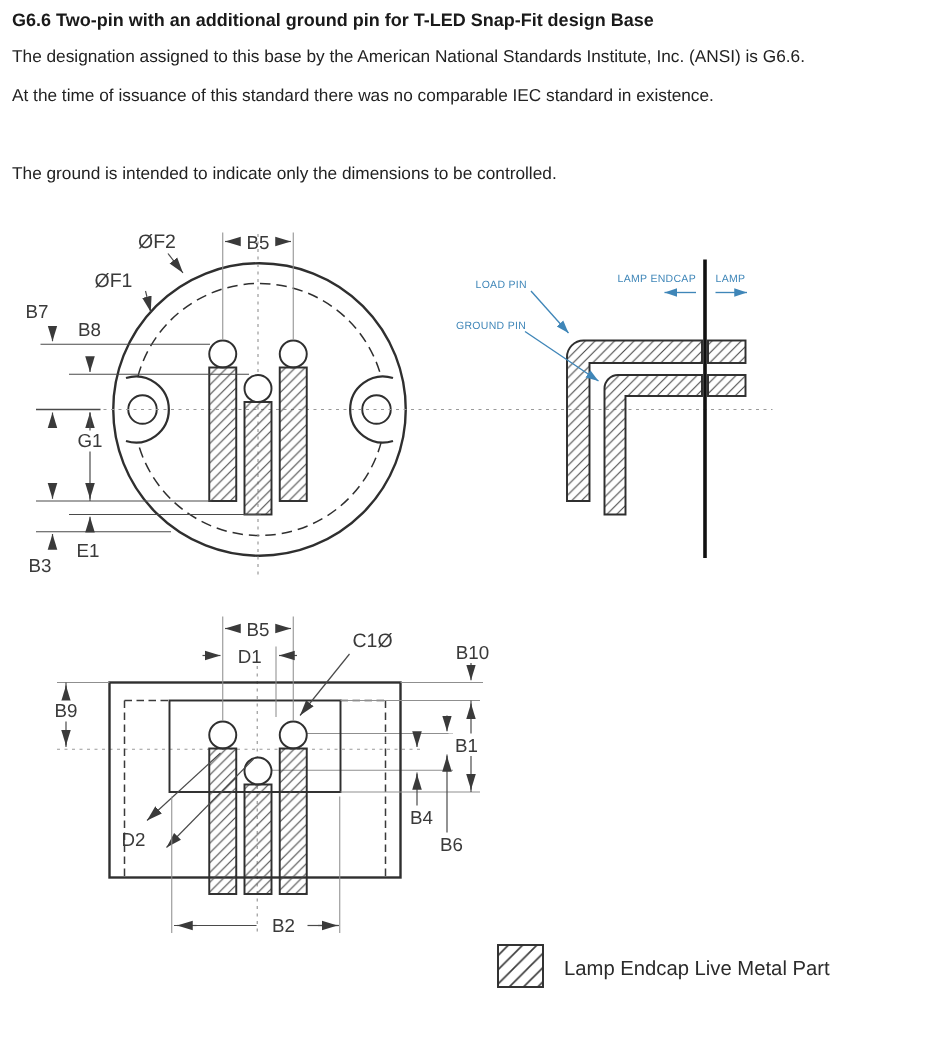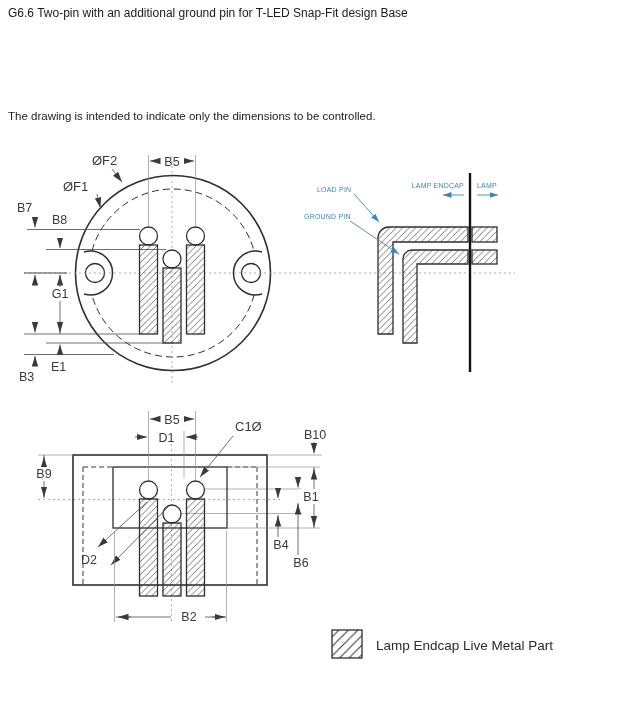--- a/index.html
+++ b/index.html
@@ -1,18 +1,18 @@
 <!DOCTYPE html>
 <html><head>
 <meta charset="utf-8">
 <style>
   html,body{margin:0;padding:0;background:#fff;}
   .page{position:relative;width:625px;height:701px;background:#ffffff;
         font-family:"Liberation Sans",sans-serif;overflow:hidden;}
-  .hdr-title{position:absolute;left:8px;top:6px;font-size:12px;font-weight:normal;color:#1a1a1a;white-space:nowrap;}
+  .hdr-title{position:absolute;left:8px;top:6px;font-size:12px;font-weight:bold;color:#1a1a1a;white-space:nowrap;}
   .hdr-p{position:absolute;left:8px;font-size:11.5px;color:#222;white-space:nowrap;}
   svg{position:absolute;left:0;top:0;}
   .ol{stroke:#2f2f2f;stroke-width:1.5;fill:none;}          
   .ol16{stroke:#2f2f2f;stroke-width:1.6;fill:none;}
   .ol13{stroke:#2f2f2f;stroke-width:1.3;fill:none;}
   .dashc{stroke:#2f2f2f;stroke-width:1;fill:none;stroke-dasharray:7 4;}
   .dashr{stroke:#3a3a3a;stroke-width:1;fill:none;stroke-dasharray:5 3;}
   .cl{stroke:#9a9a9a;stroke-width:0.8;fill:none;stroke-dasharray:2 3;}  
   .thin{stroke:#8f8f8f;stroke-width:0.7;fill:none;}
   .dl{stroke:#4a4a4a;stroke-width:0.8;fill:none;}           
@@ -22,21 +22,23 @@
   text.dims{font-family:"Liberation Sans",sans-serif;font-size:13px;fill:#3a3a3a;}
   text.blu{font-family:"Liberation Sans",sans-serif;font-size:7px;fill:#3f86b8;letter-spacing:.2px;}
   text.leg{font-family:"Liberation Sans",sans-serif;font-size:13.5px;fill:#2b2b2b;}
 </style>
 </head>
 <body>
 
 <div class="page">
 
   <div class="hdr-title">G6.6 Two-pin with an additional ground pin for T-LED Snap-Fit design Base</div>
-  <div class="hdr-p" style="top:110px">The drawing is intended to indicate only the dimensions to be controlled.</div>
+  <div class="hdr-p" style="top:32px">The designation assigned to this base by the American National Standards Institute, Inc. (ANSI) is G6.6.</div>
+  <div class="hdr-p" style="top:58px">At the time of issuance of this standard there was no comparable IEC standard in existence.</div>
+  <div class="hdr-p" style="top:110px">The ground is intended to indicate only the dimensions to be controlled.</div>
 
   <svg width="625" height="701" viewBox="0 0 625 701">
     <defs>
       <pattern id="h6" patternUnits="userSpaceOnUse" width="6.5" height="6.5">
         <path d="M0,6.5 L6.5,0 M-1.6,1.6 L1.6,-1.6 M4.9,8.1 L8.1,4.9" stroke="#4a4a4a" stroke-width="0.75" fill="none"></path>
       </pattern>
       <pattern id="h9" patternUnits="userSpaceOnUse" width="9.5" height="9.5">
         <path d="M0,9.5 L9.5,0 M-2.3,2.3 L2.3,-2.3 M7.2,11.8 L11.8,7.2" stroke="#3a3a3a" stroke-width="1.1" fill="none"></path>
       </pattern>
       <marker id="ad" markerUnits="userSpaceOnUse" markerWidth="12" markerHeight="9" refX="10.5" refY="4.5" orient="auto">

